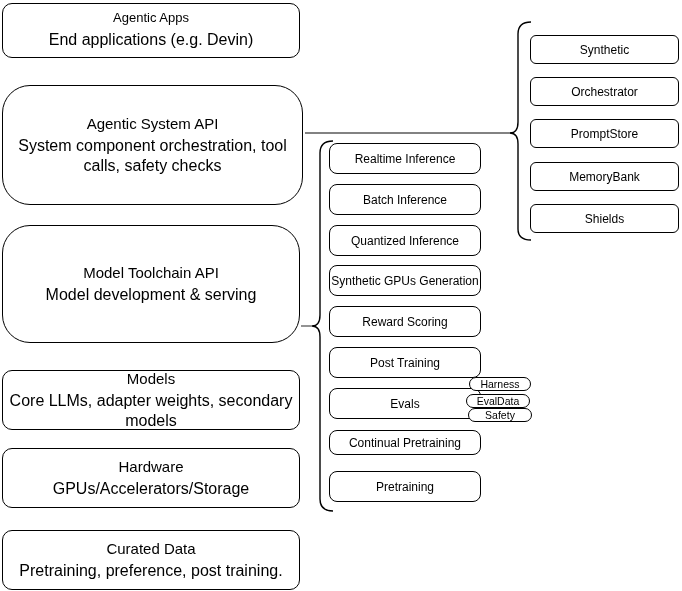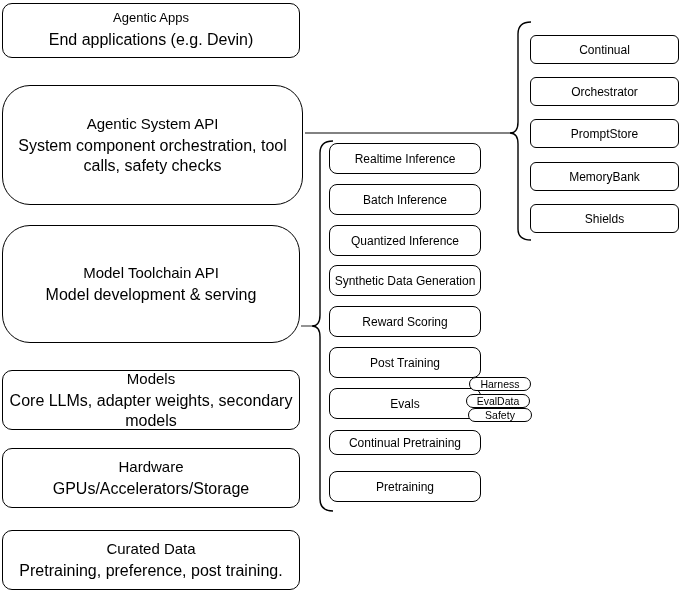--- a/index.html
+++ b/index.html
@@ -99,21 +99,21 @@
   <div class="node mid-box" style="left:329px; top:143px; width:152px; height:31px;">
     <div class="mid-label">Realtime Inference</div>
   </div>
   <div class="node mid-box" style="left:329px; top:184px; width:152px; height:31px;">
     <div class="mid-label">Batch Inference</div>
   </div>
   <div class="node mid-box" style="left:329px; top:225px; width:152px; height:31px;">
     <div class="mid-label">Quantized Inference</div>
   </div>
   <div class="node mid-box" style="left:329px; top:265px; width:152px; height:31px;">
-    <div class="mid-label">Synthetic Data Generation</div>
+    <div class="mid-label">Synthetic GPUs Generation</div>
   </div>
   <div class="node mid-box" style="left:329px; top:306px; width:152px; height:31px;">
     <div class="mid-label">Reward Scoring</div>
   </div>
   <div class="node mid-box" style="left:329px; top:347px; width:152px; height:31px;">
     <div class="mid-label">Post Training</div>
   </div>
   <div class="node mid-box" style="left:329px; top:388px; width:152px; height:31px;">
     <div class="mid-label">Evals</div>
   </div>
@@ -128,21 +128,21 @@
     <span>Harness</span>
   </div>
   <div class="pill" style="left:466px; top:394px; width:64px; height:14px;">
     <span>EvalData</span>
   </div>
   <div class="pill" style="left:468px; top:408px; width:64px; height:14px;">
     <span>Safety</span>
   </div>
 
   <div class="node right-box" style="left:530px; top:35px; width:149px; height:29px;">
-    <div class="right-label">Continual</div>
+    <div class="right-label">Synthetic</div>
   </div>
   <div class="node right-box" style="left:530px; top:77px; width:149px; height:29px;">
     <div class="right-label">Orchestrator</div>
   </div>
   <div class="node right-box" style="left:530px; top:162px; width:149px; height:29px;">
     <div class="right-label">MemoryBank</div>
   </div>
   <div class="node right-box" style="left:530px; top:119px; width:149px; height:29px;">
     <div class="right-label">PromptStore</div>
   </div>

